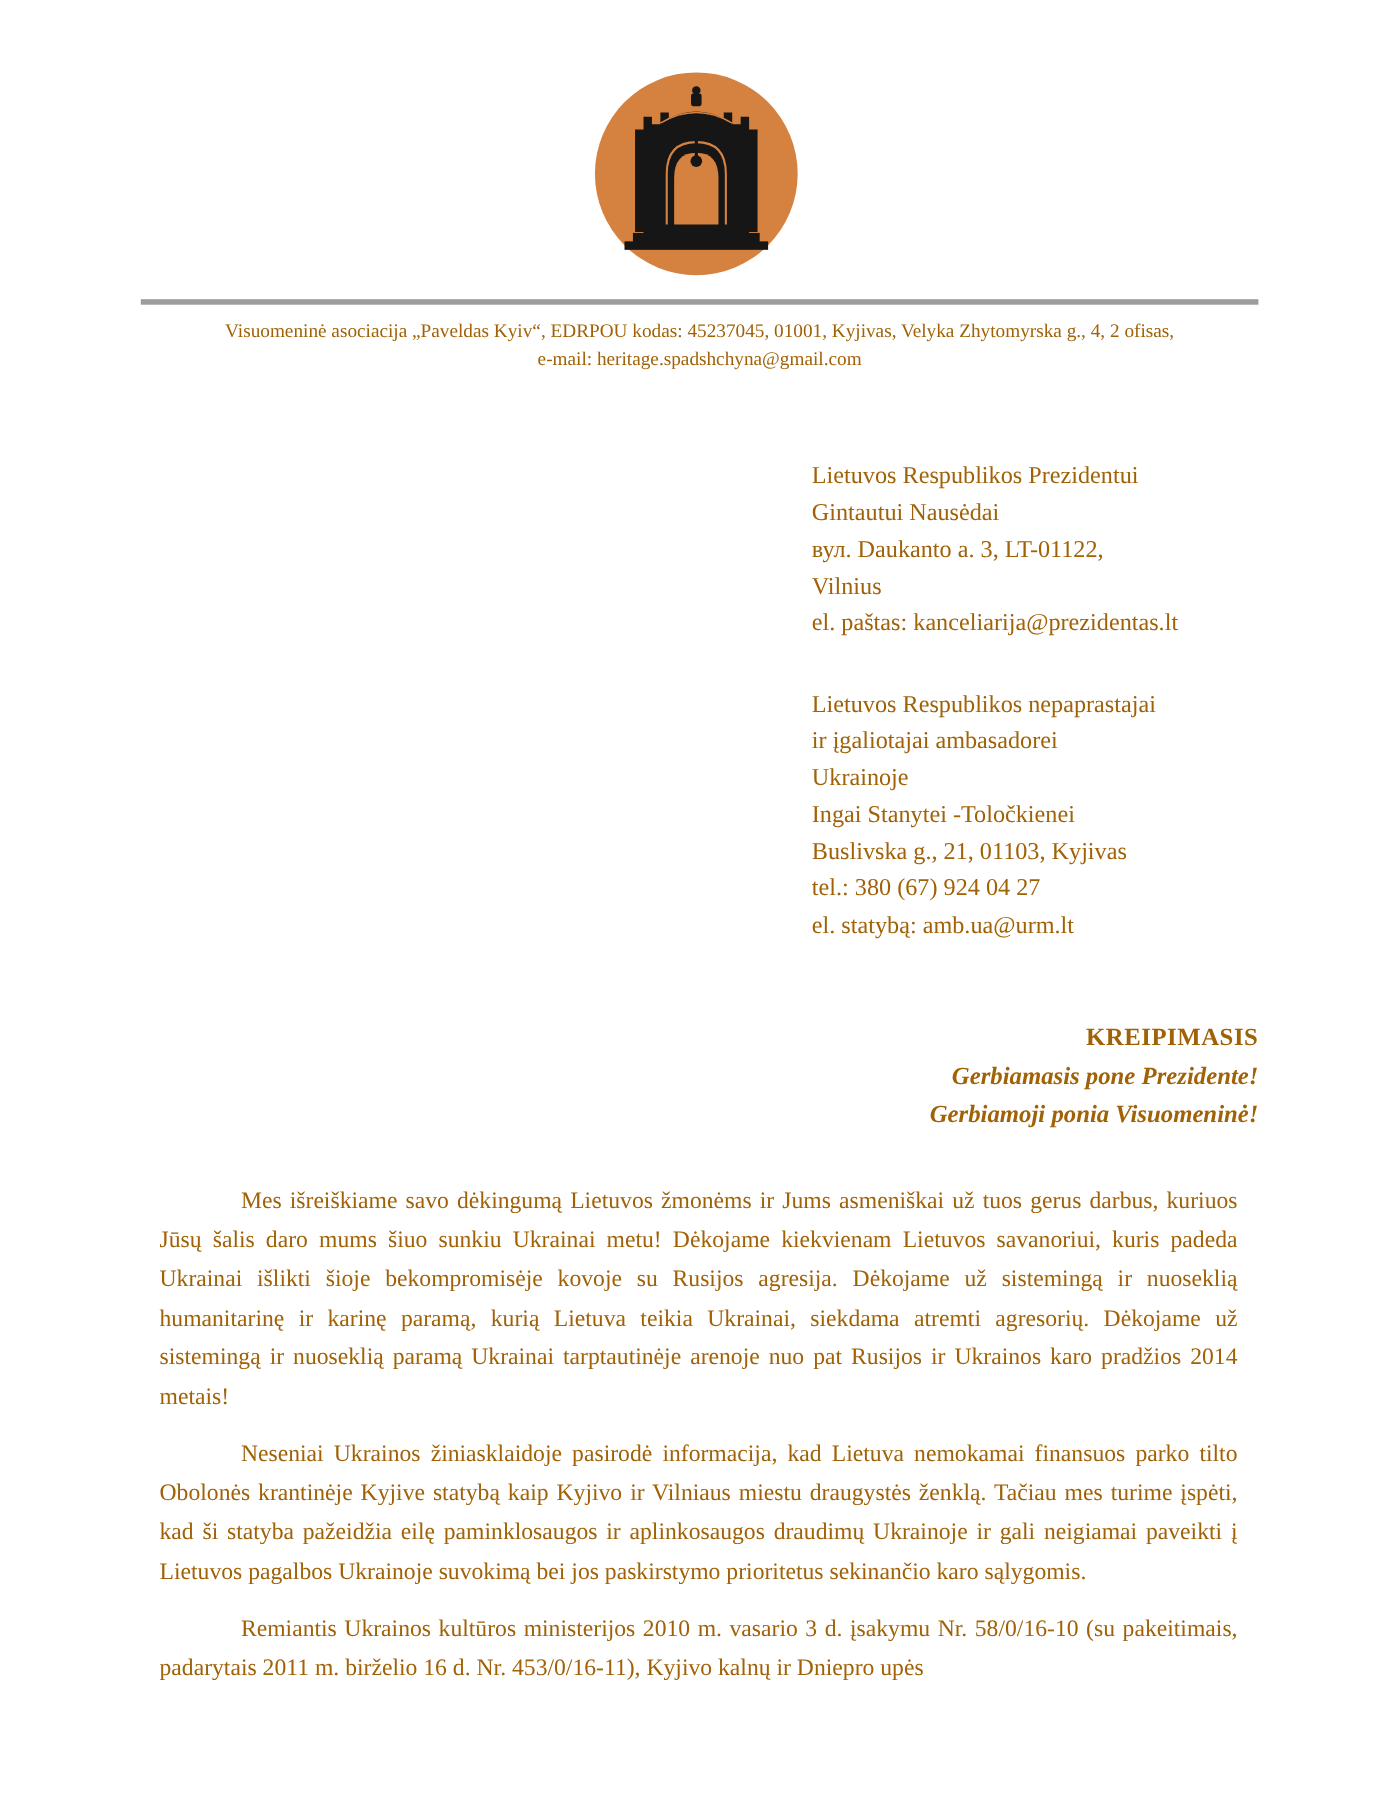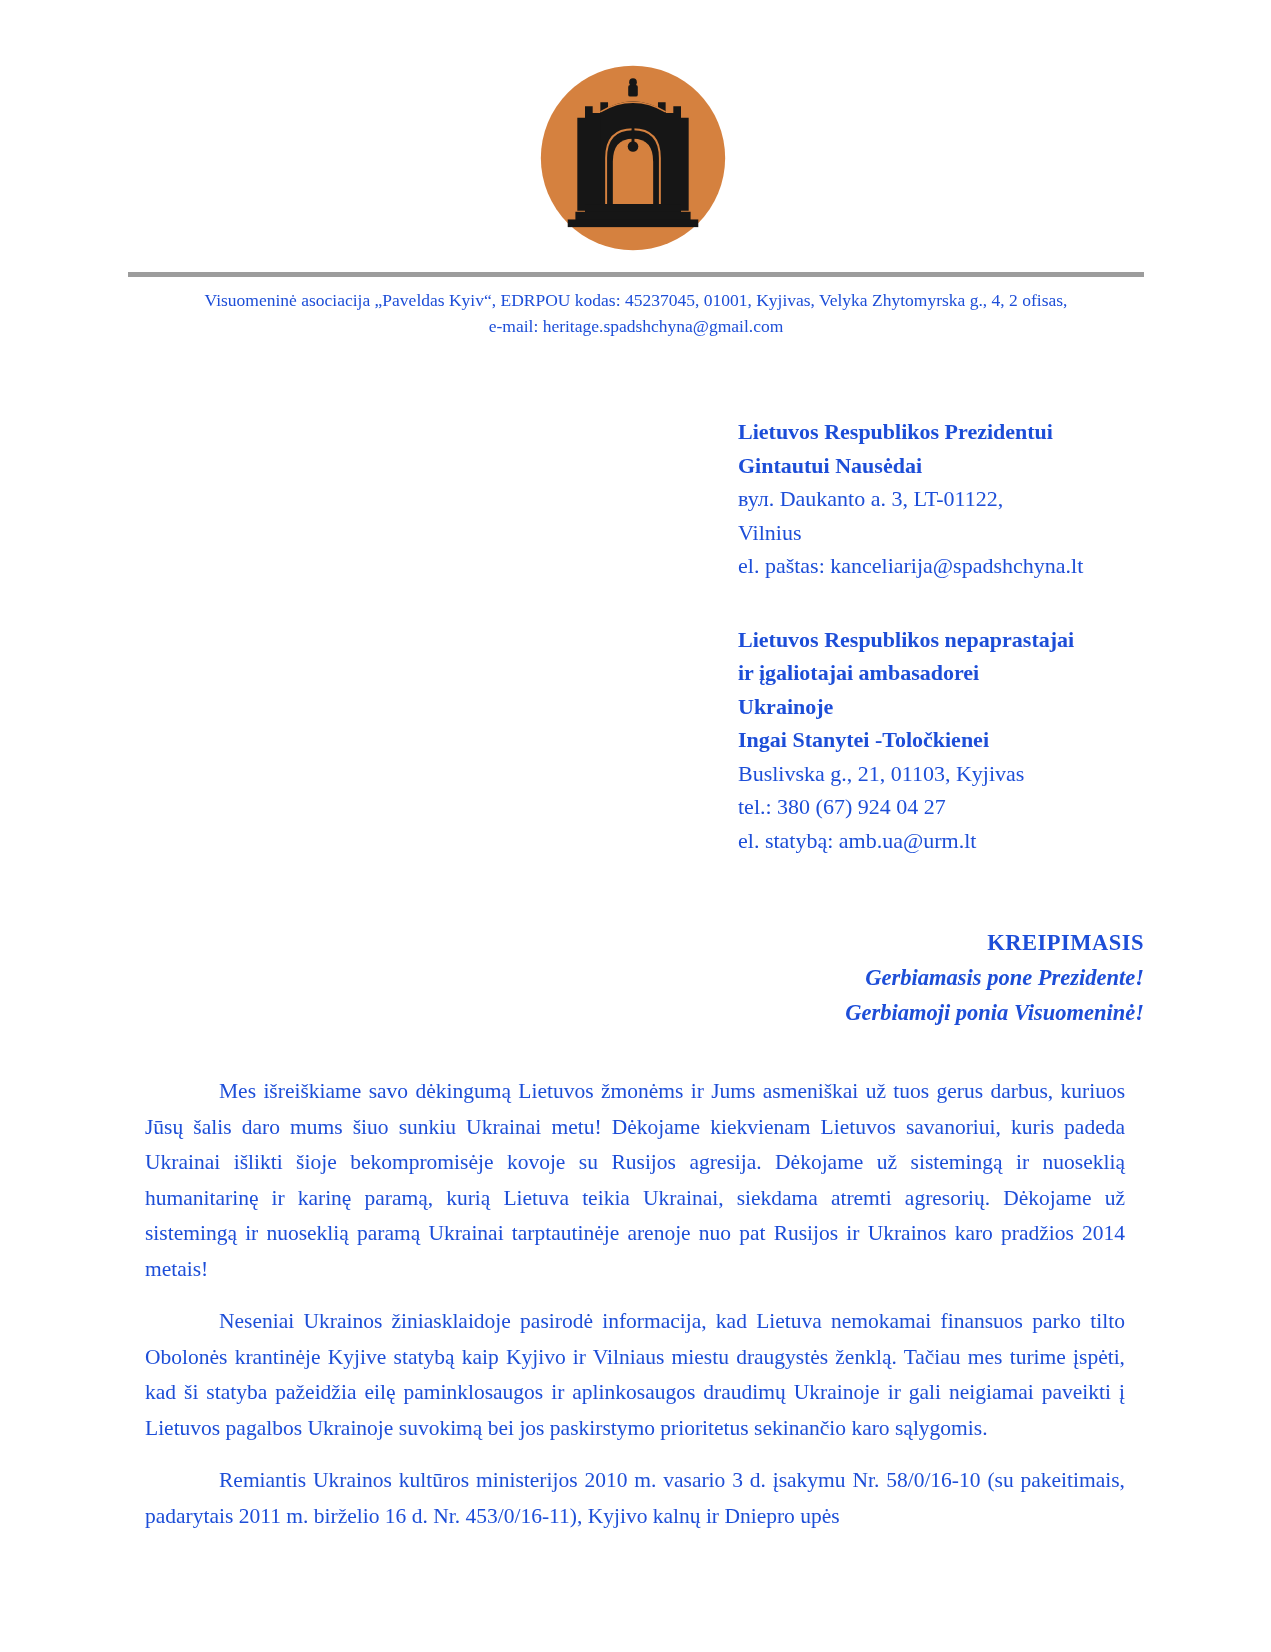--- a/index.html
+++ b/index.html
@@ -1,29 +1,29 @@
 <!DOCTYPE html>
 <html><head>
 <meta charset="utf-8">
 <style>
   html,body{margin:0;padding:0;background:#ffffff;}
   .page{
     position:relative;width:1271px;height:1652px;background:#ffffff;
-    font-family:"Liberation Serif","DejaVu Serif",serif;color:#1d4ed8;overflow:hidden;
+    font-family:"Liberation Serif","DejaVu Serif",serif;color:#a16207;overflow:hidden;
   }
   .logo{position:absolute;left:537px;top:62px;width:192px;height:192px;}
   .logo svg{display:block;width:100%;height:100%;}
   .rule{position:absolute;left:128px;top:272px;width:1016px;height:5px;background:#9c9c9c;}
   .org-info{
     position:absolute;left:128px;top:287px;width:1016px;
     text-align:center;font-size:17.5px;line-height:26px;
   }
   .recipients{position:absolute;left:738px;top:415px;width:470px;font-size:22px;line-height:33.5px;}
   .r-gap{height:40px;}
-  .bold{font-weight:bold;}
+  .bold{font-weight:normal;}
   .title{
     position:absolute;left:128px;top:925px;width:1016px;text-align:right;
     font-size:22.5px;line-height:35px;
   }
   .title .heading{font-weight:bold;letter-spacing:.5px;}
   .title .sal{font-weight:bold;font-style:italic;}
   .body-text{
     position:absolute;left:128px;top:1057px;width:1014px;
     font-size:21.5px;line-height:35.5px;text-align:justify;
   }
@@ -71,21 +71,21 @@
     <div>Visuomeninė asociacija „Paveldas Kyiv“, EDRPOU kodas: 45237045, 01001, Kyjivas, Velyka Zhytomyrska g., 4,  2 ofisas,</div>
     <div>e-mail: heritage.spadshchyna@gmail.com</div>
   </div>
 
   <div class="recipients">
     <div>
       <div class="bold">Lietuvos Respublikos Prezidentui</div>
       <div class="bold">Gintautui Nausėdai</div>
       <div>вул. Daukanto a. 3, LT-01122,</div>
       <div>Vilnius</div>
-      <div>el. paštas: kanceliarija@spadshchyna.lt</div>
+      <div>el. paštas: kanceliarija@prezidentas.lt</div>
     </div>
     <div class="r-gap"></div>
     <div>
       <div class="bold">Lietuvos Respublikos nepaprastajai</div>
       <div class="bold">ir įgaliotajai ambasadorei</div>
       <div class="bold">Ukrainoje</div>
       <div class="bold">Ingai Stanytei -Toločkienei</div>
       <div>Buslivska g., 21, 01103, Kyjivas</div>
       <div>tel.: 380 (67) 924 04 27</div>
       <div>el. statybą: amb.ua@urm.lt</div>

